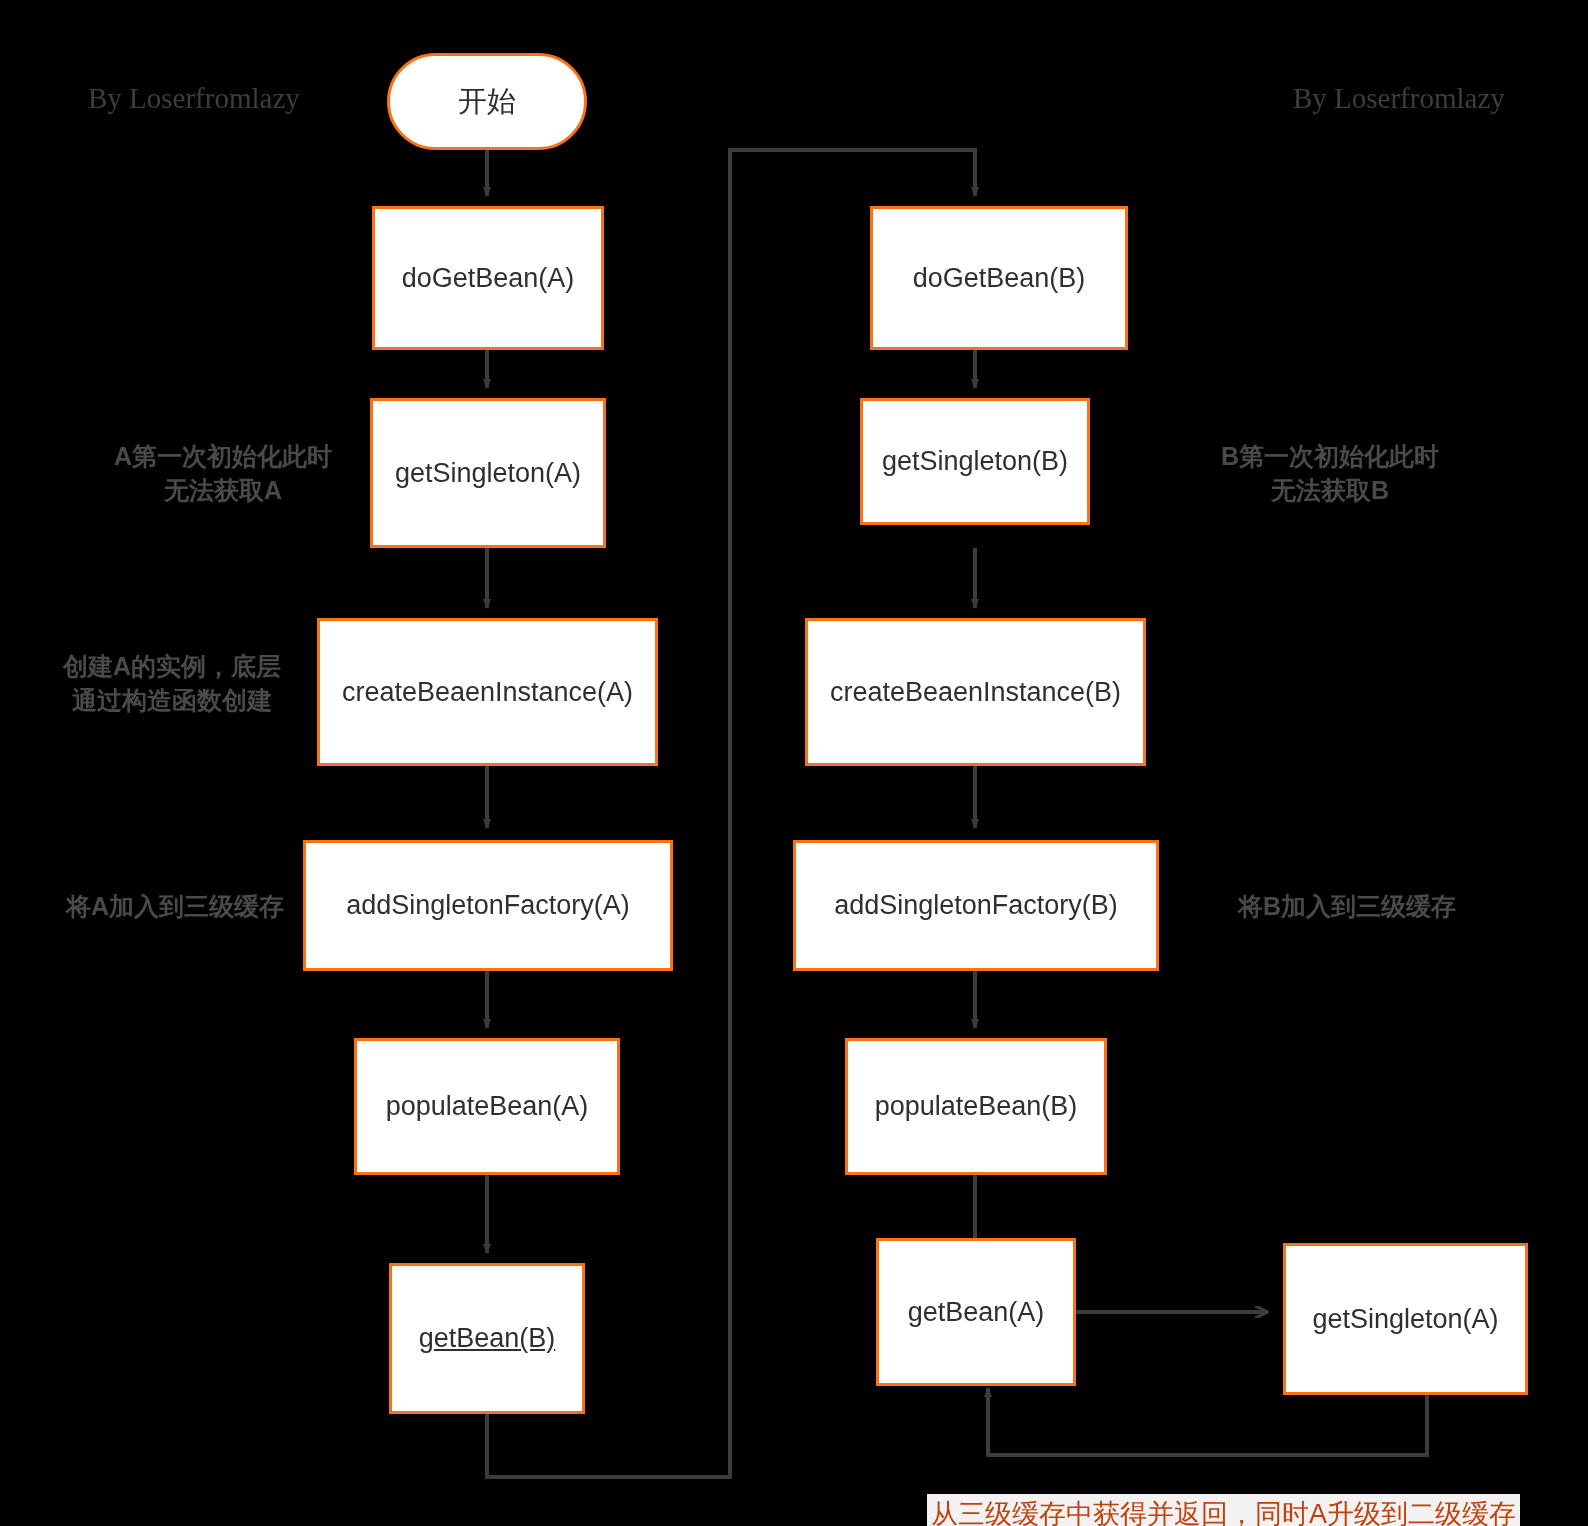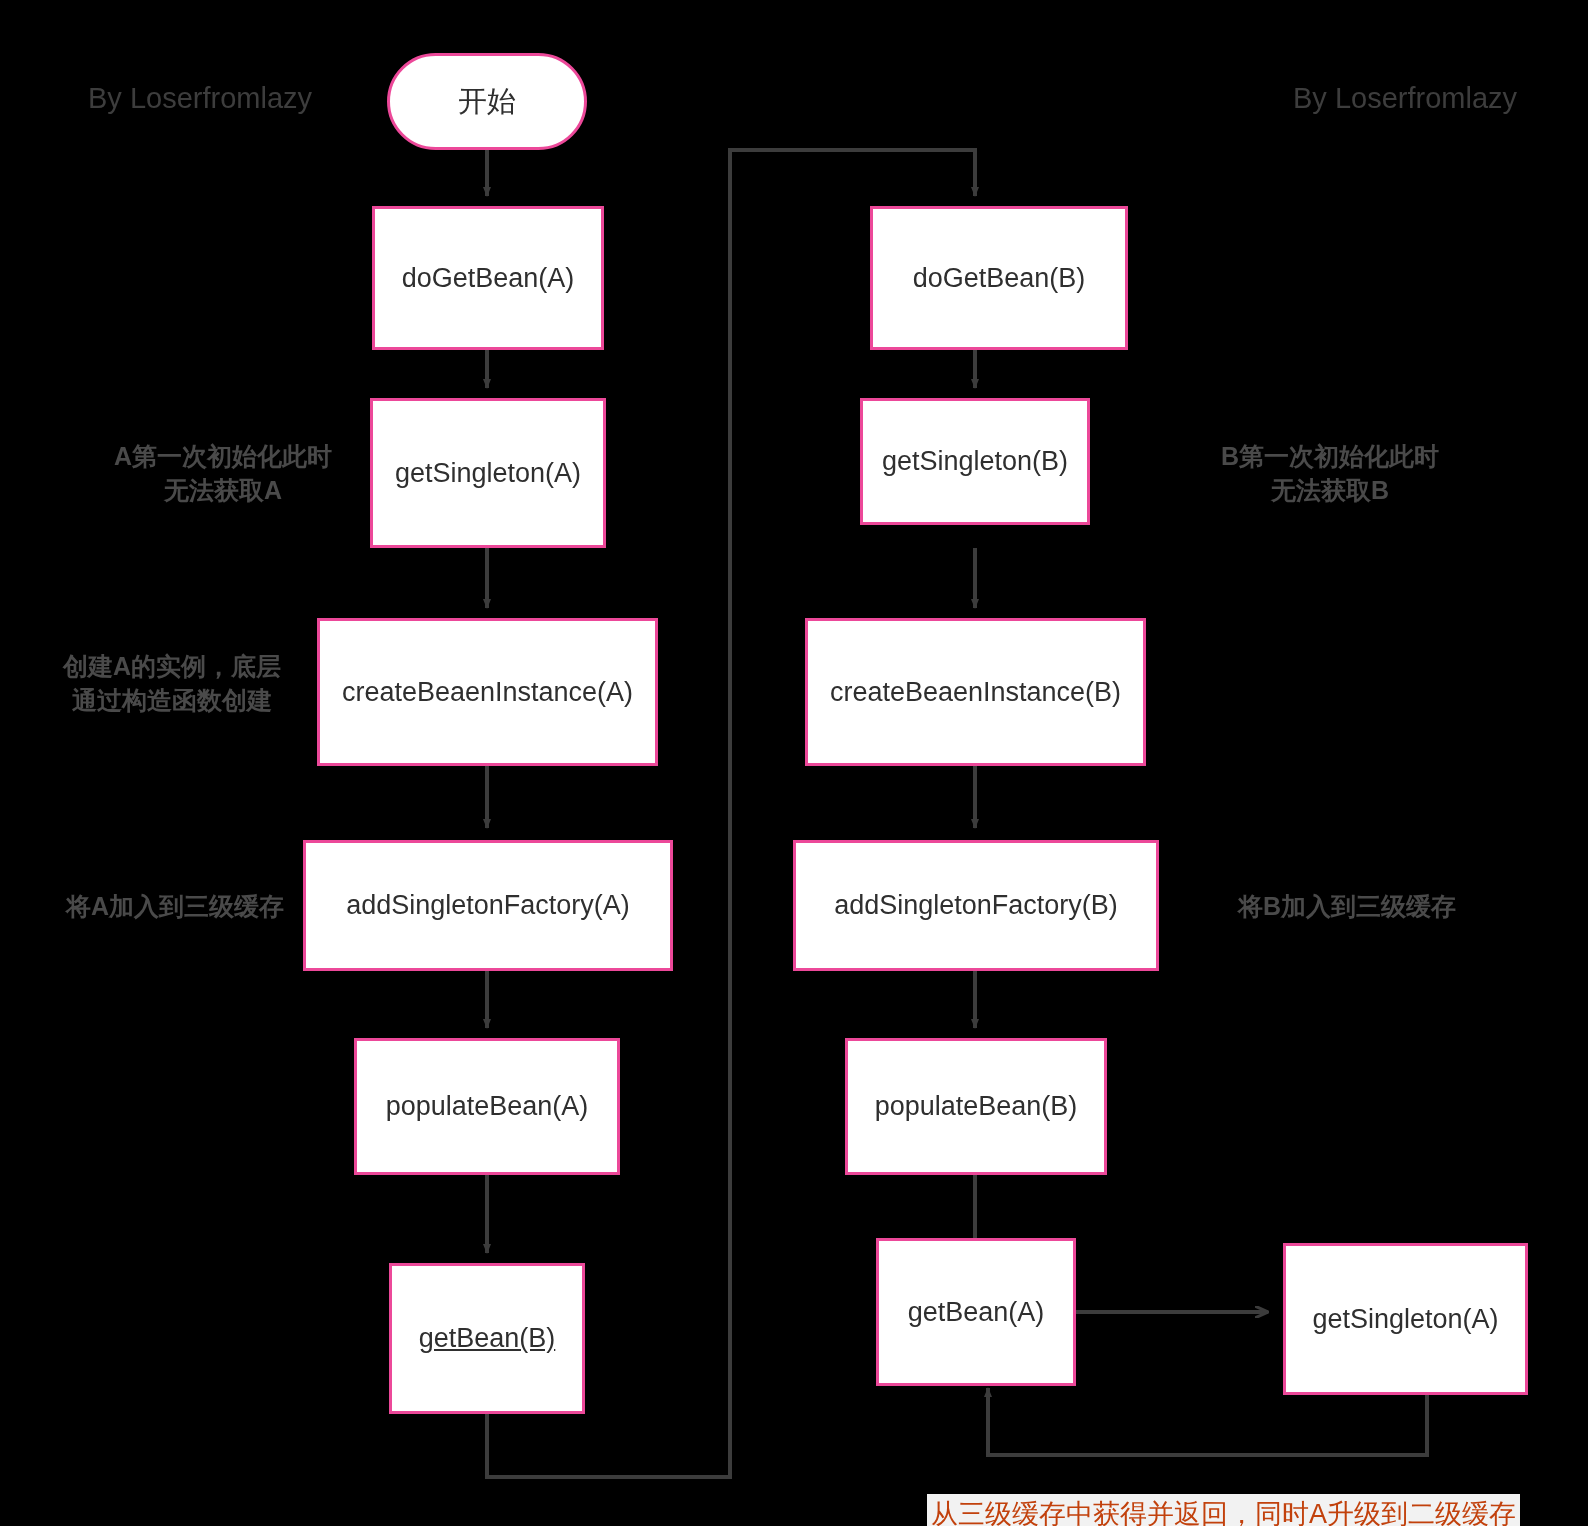--- a/index.html
+++ b/index.html
@@ -20,21 +20,21 @@
   #svg-layer {
     position: absolute;
     left: 0;
     top: 0;
     width: 1588px;
     height: 1526px;
   }
   .node {
     position: absolute;
     background: #ffffff;
-    border: 3px solid #ec4899;
+    border: 3px solid #f97316;
     box-sizing: border-box;
     display: flex;
     align-items: center;
     justify-content: center;
     color: #2f2f2f;
     font-size: 27px;
     font-family: "Liberation Sans", "DejaVu Sans", sans-serif;
     line-height: 1.2;
     text-align: center;
     z-index: 3;
@@ -51,21 +51,21 @@
     line-height: 1.35;
     text-align: center;
     font-family: "Liberation Sans", "DejaVu Sans", sans-serif;
     white-space: pre-line;
     z-index: 4;
   }
   .watermark {
     position: absolute;
     color: #3d3d3d;
     font-size: 29px;
-    font-family: Liberation Sans, sans-serif;
+    font-family: Liberation Serif, serif;
     z-index: 4;
     white-space: nowrap;
   }
   .edge-label {
     position: absolute;
     background: #f2f2f2;
     color: #c2410c;
     font-size: 27px;
     padding: 2px 4px;
     font-family: "Liberation Sans", "DejaVu Sans", sans-serif;

